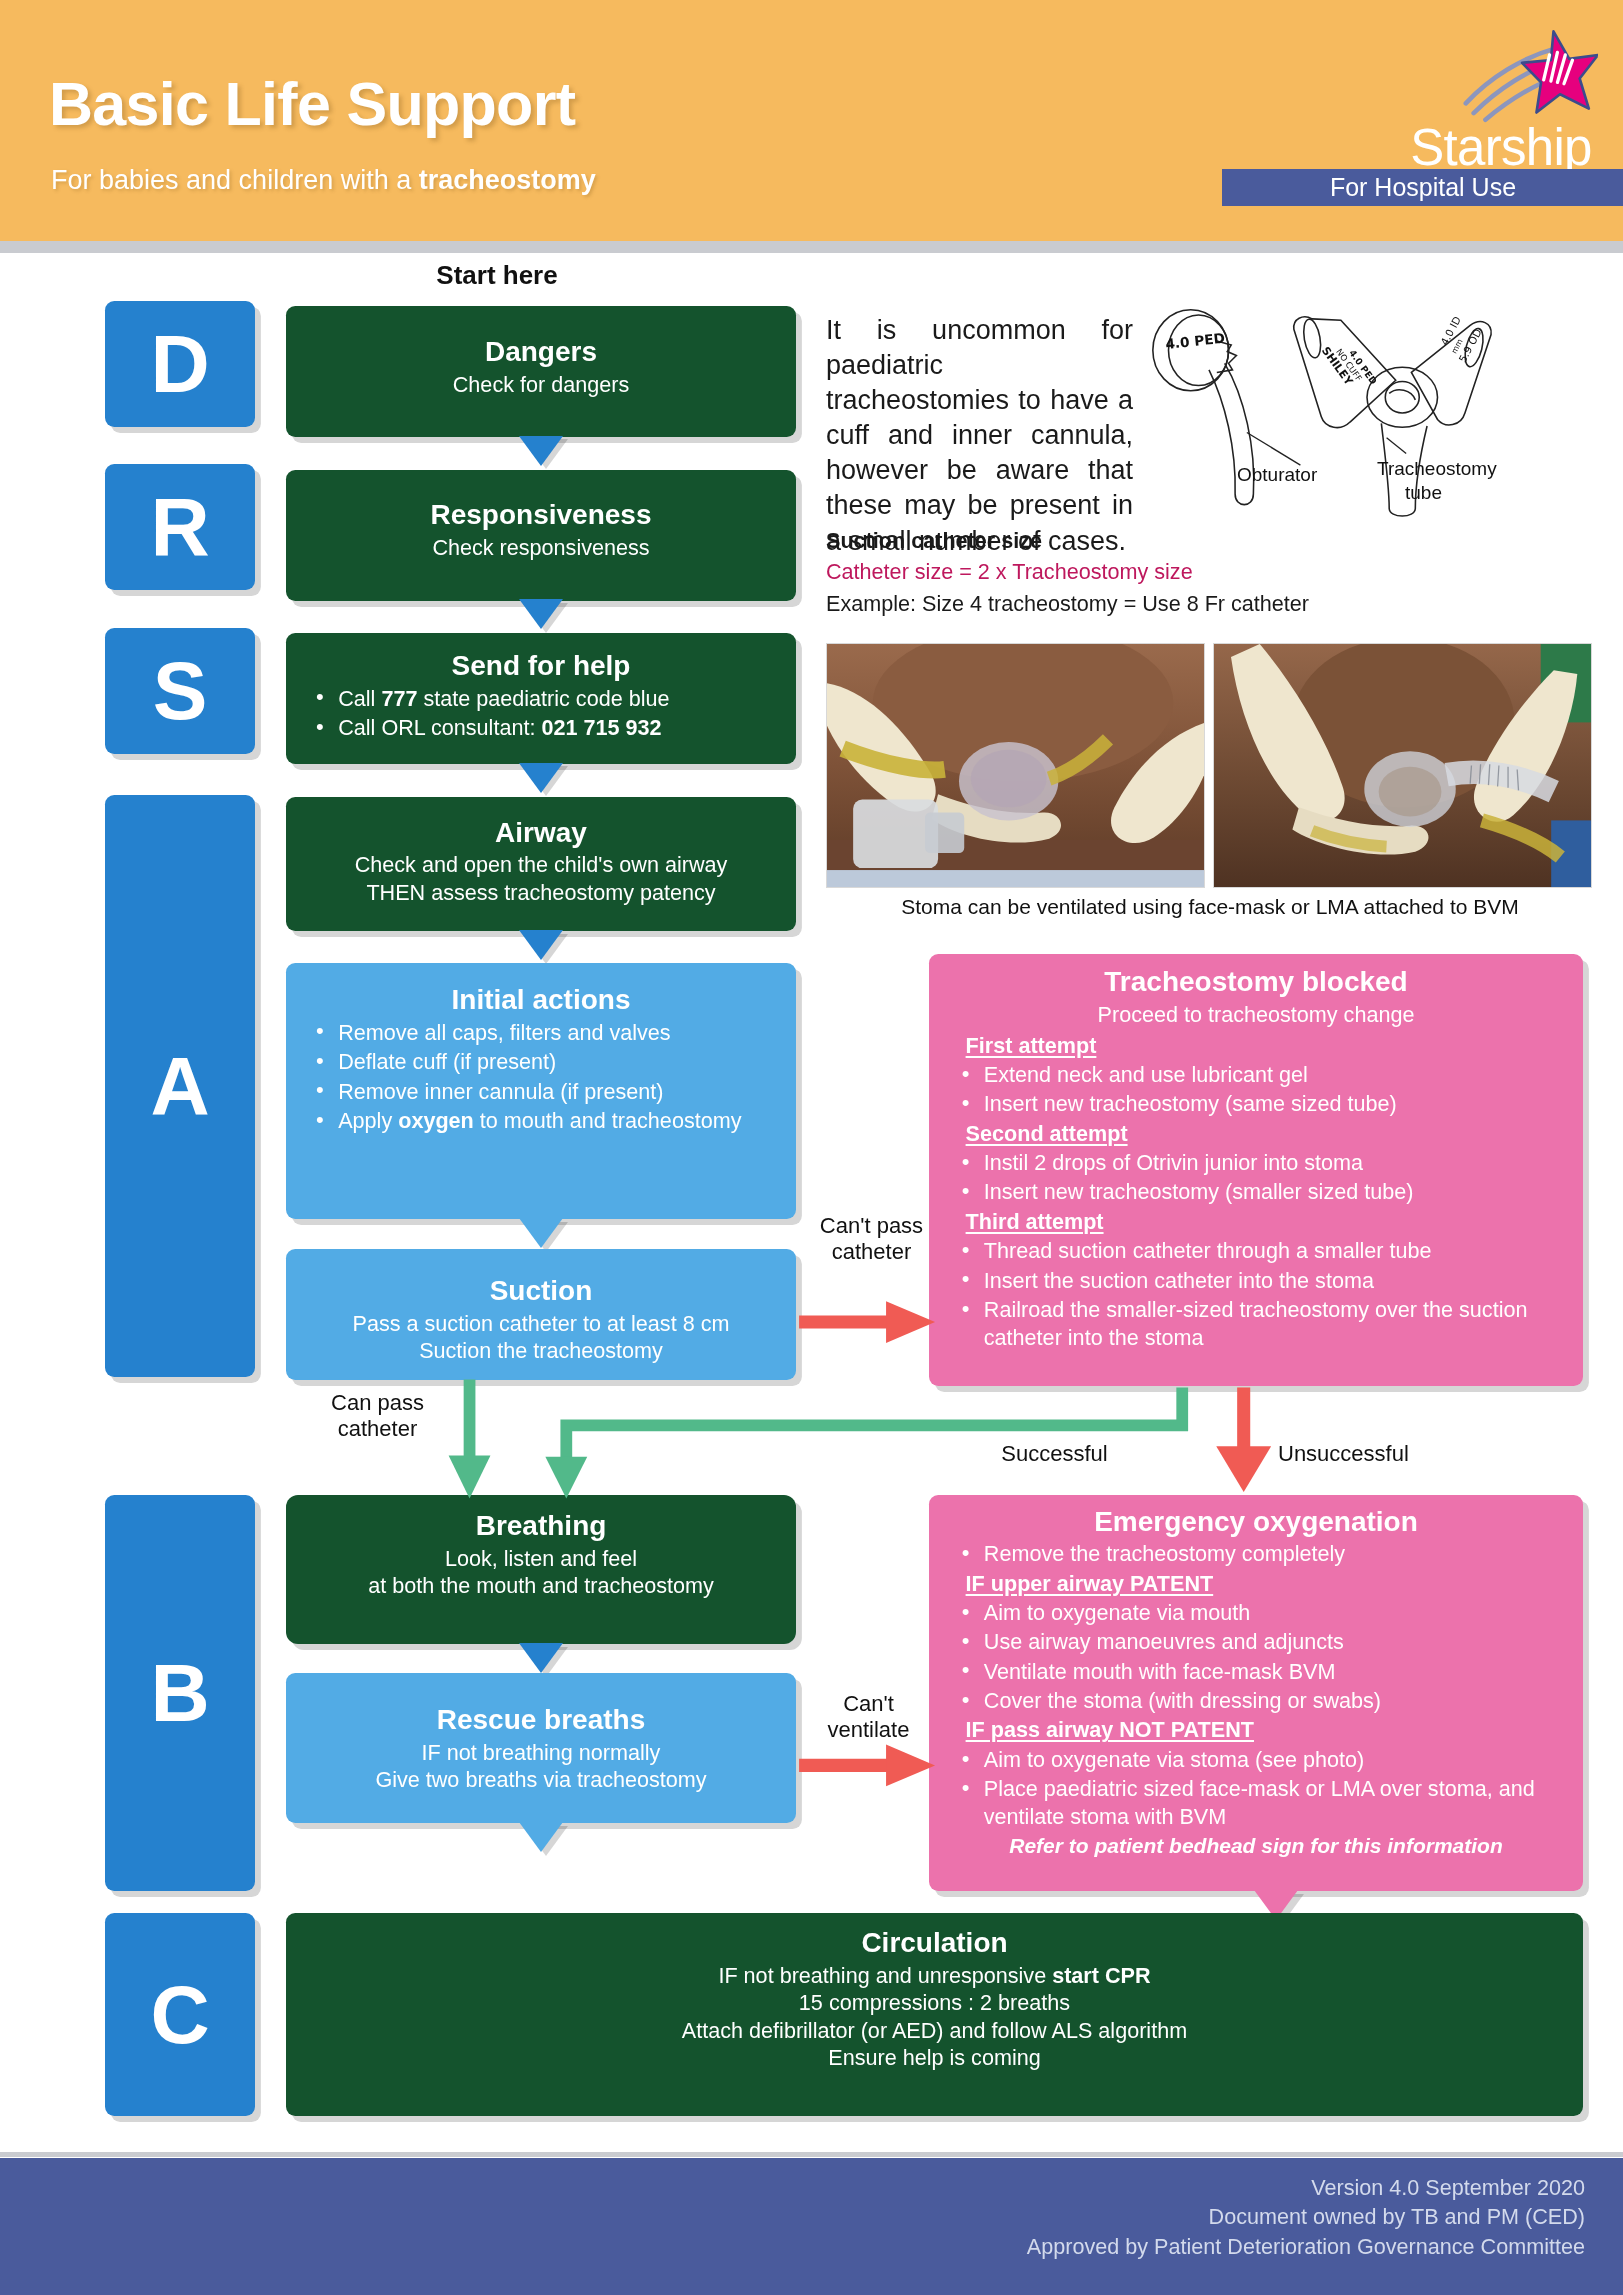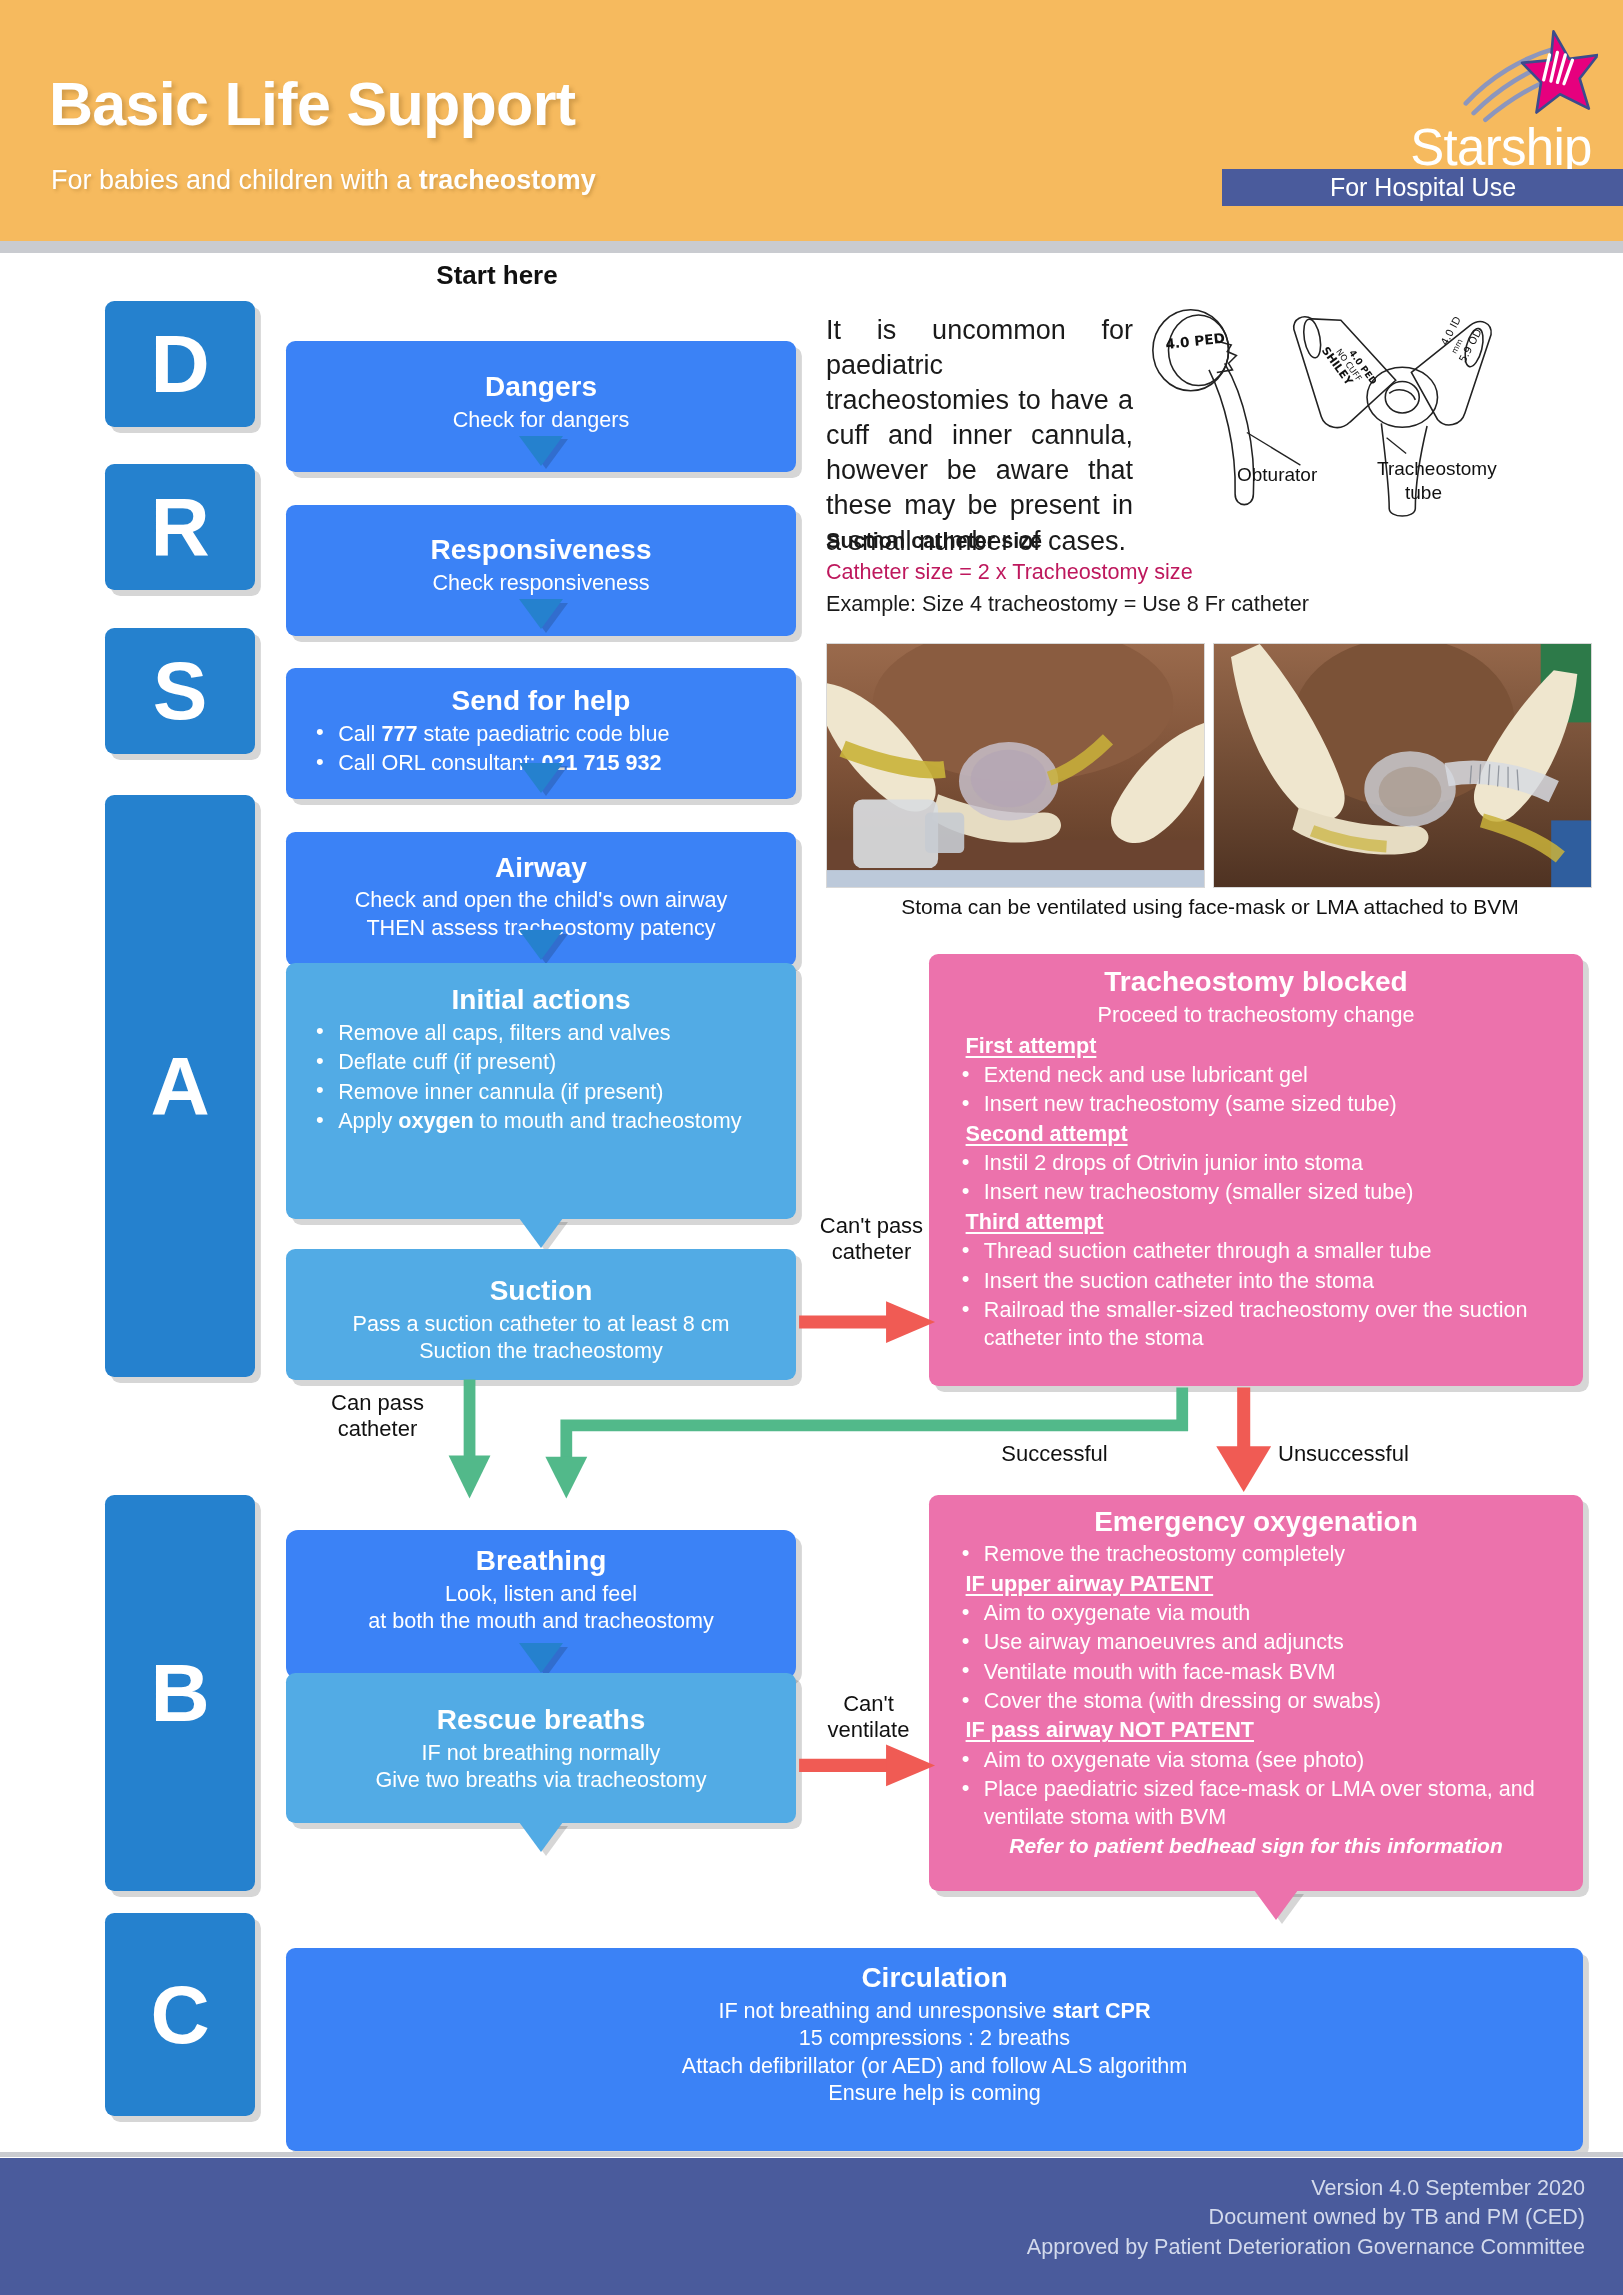--- a/index.html
+++ b/index.html
@@ -61,21 +61,21 @@
   }
 
   
   .box {
     position: absolute;
     border-radius: 9.2px;
     color: #ffffff;
     box-shadow: 5.9px 5.9px 0 rgba(0,0,0,0.16);
     padding: 6.5px 14.4px;
   }
-  .blue-dark { background: #3b82f6; margin-top: 35px; }
+  .blue-dark { background: #14532d; }
   .blue-light { background: #52ABE5; }
   .pink { background: #EC72AC; }
 
   .box h2 {
     text-align: center; font-weight: bold; font-size: 28px;
     line-height: 1.15; margin-bottom: 2.6px;
   }
   .box .sub { text-align: center; font-size: 21.6px; line-height: 1.26; font-weight: normal; }
   .box ul { list-style: none; margin: 2.6px 0 0 11.8px; }
   .box ul li {

